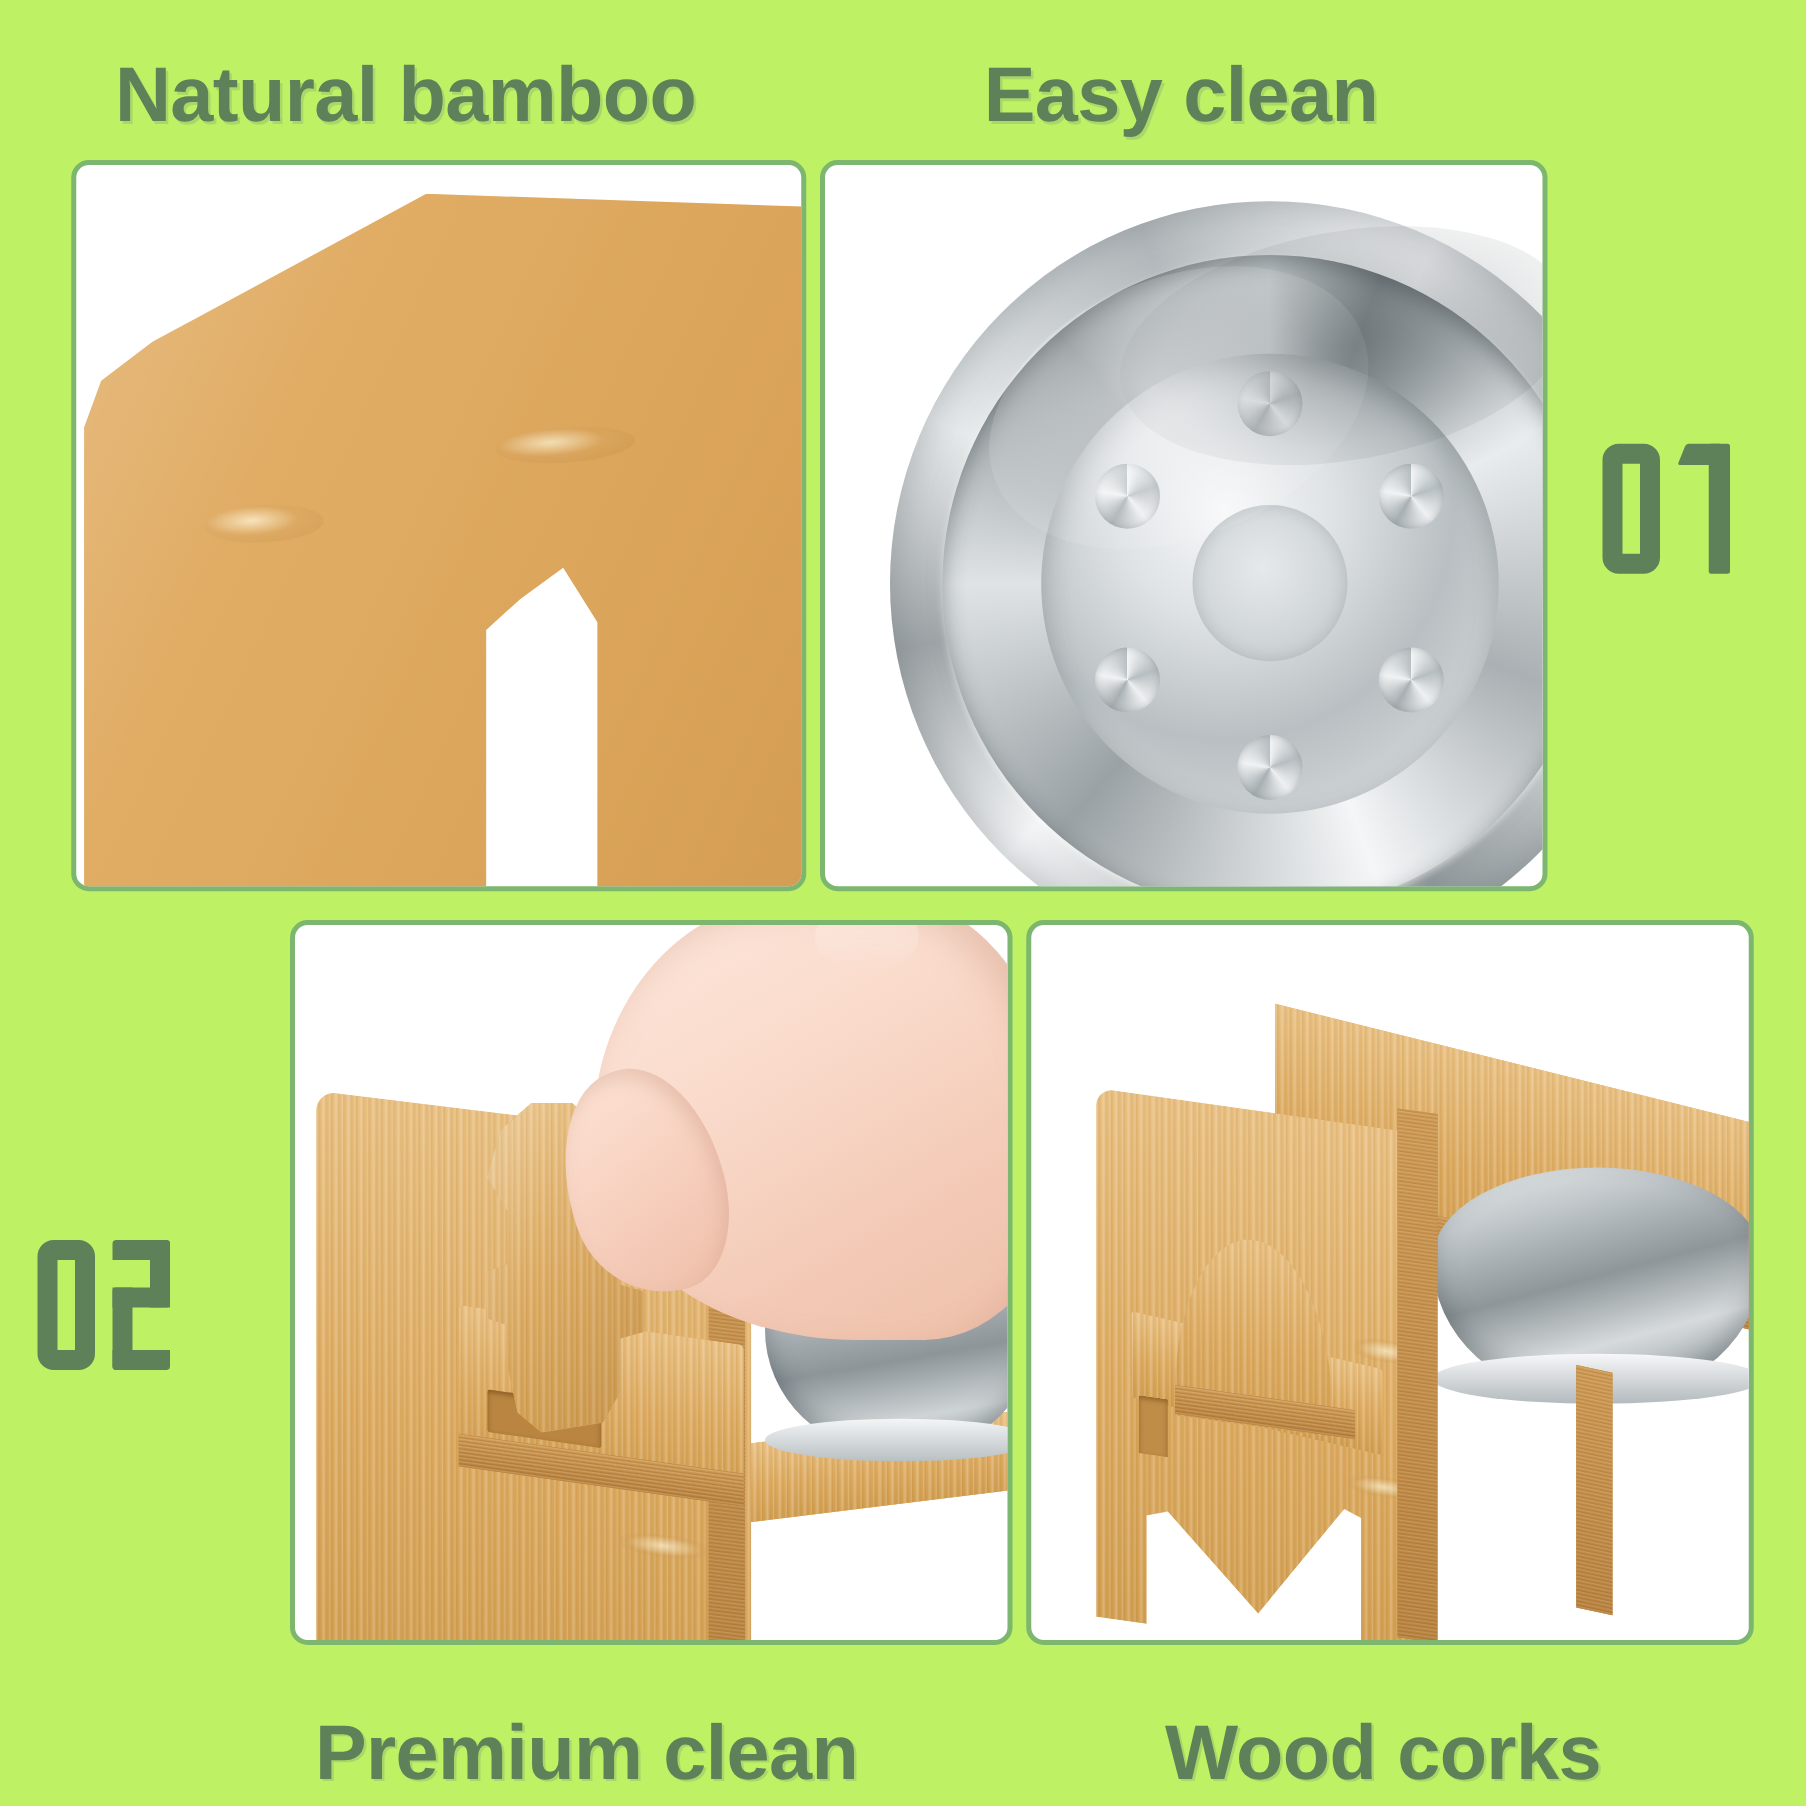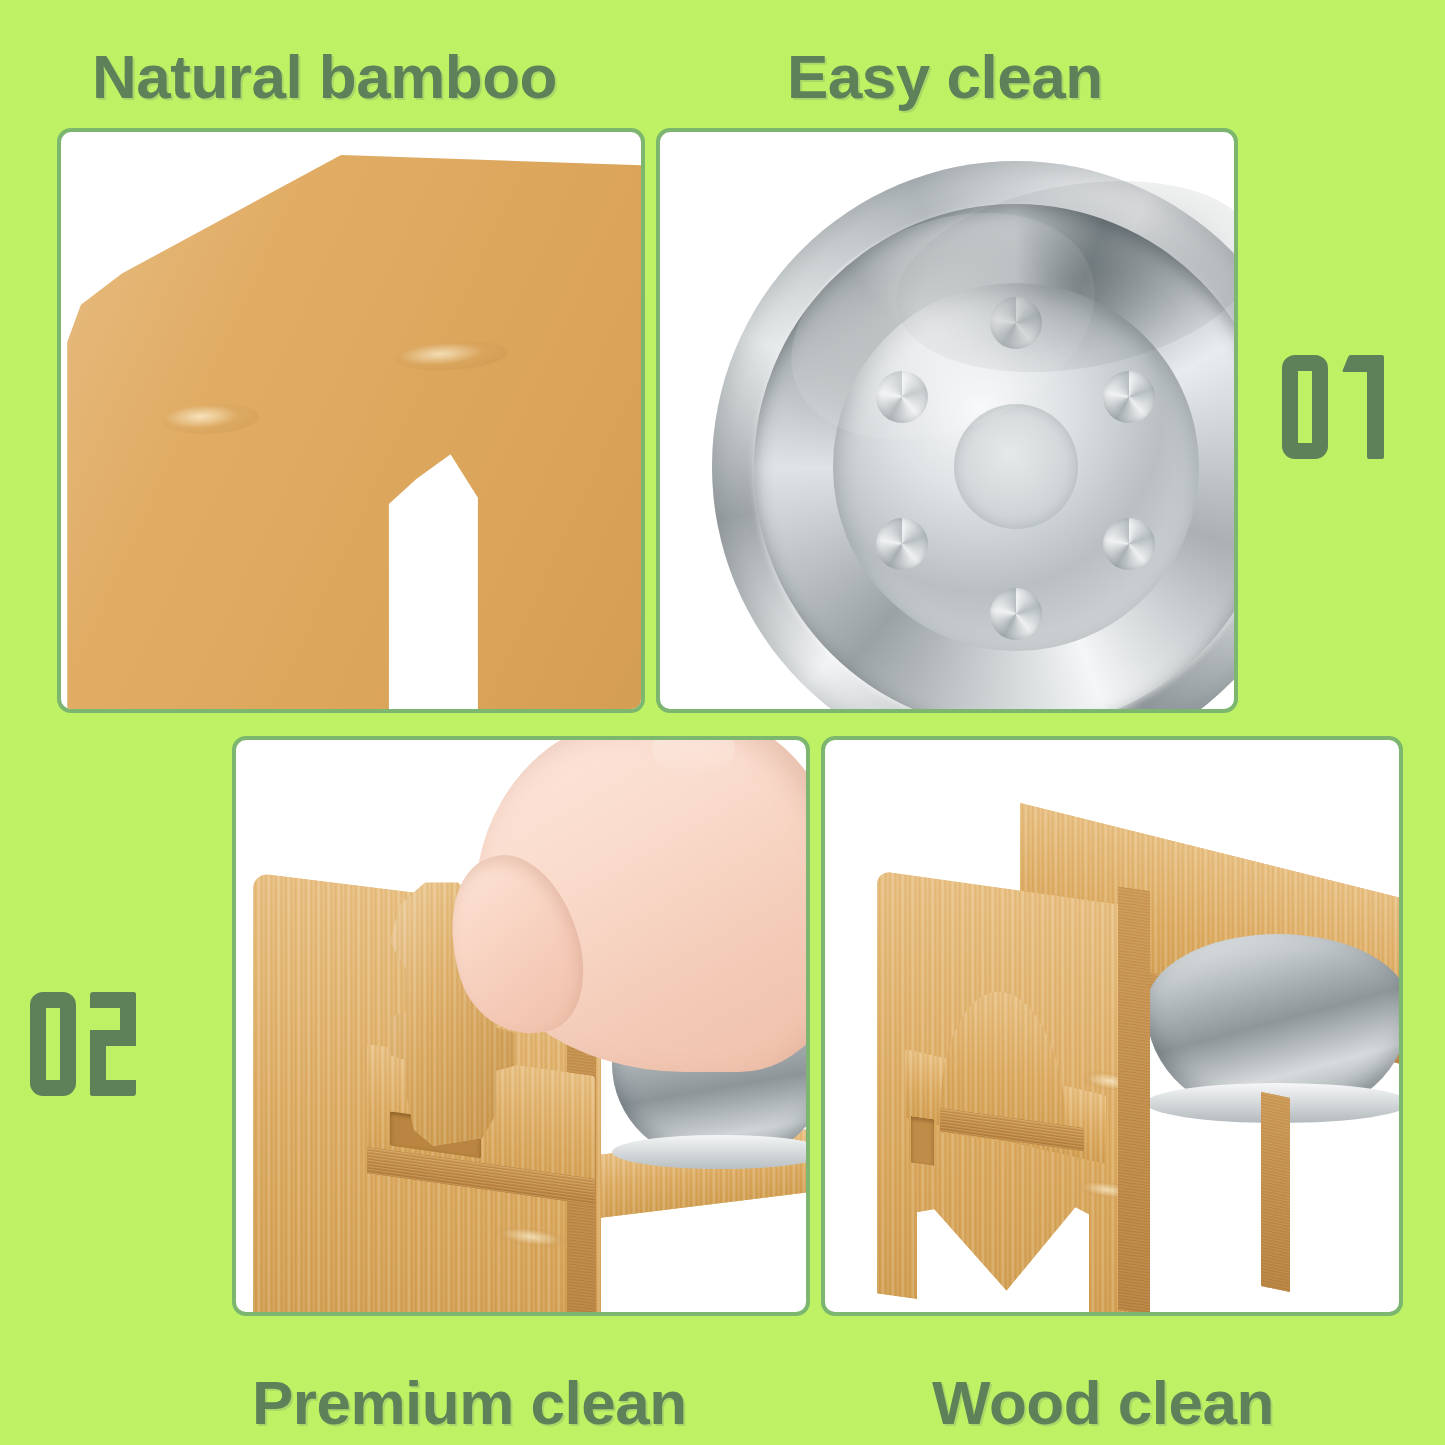--- a/index.html
+++ b/index.html
@@ -493,21 +493,21 @@
 <body>
 
 <div id="infographic">
 
   <div class="feature-label" id="label-natural-bamboo">Natural bamboo</div>
 
   <div class="feature-label" id="label-easy-clean">Easy clean</div>
 
   <div class="feature-label" id="label-premium-stable">Premium clean</div>
 
-  <div class="feature-label" id="label-wood-corks">Wood clean</div>
+  <div class="feature-label" id="label-wood-corks">Wood corks</div>
 
   <div class="step-number" id="step-01">
     <div class="digit digit-0"></div>
     <div class="digit digit-1">
       <span class="flag"></span>
       <span class="bar"></span>
     </div>
   </div>
 
   <div class="step-number" id="step-02">

